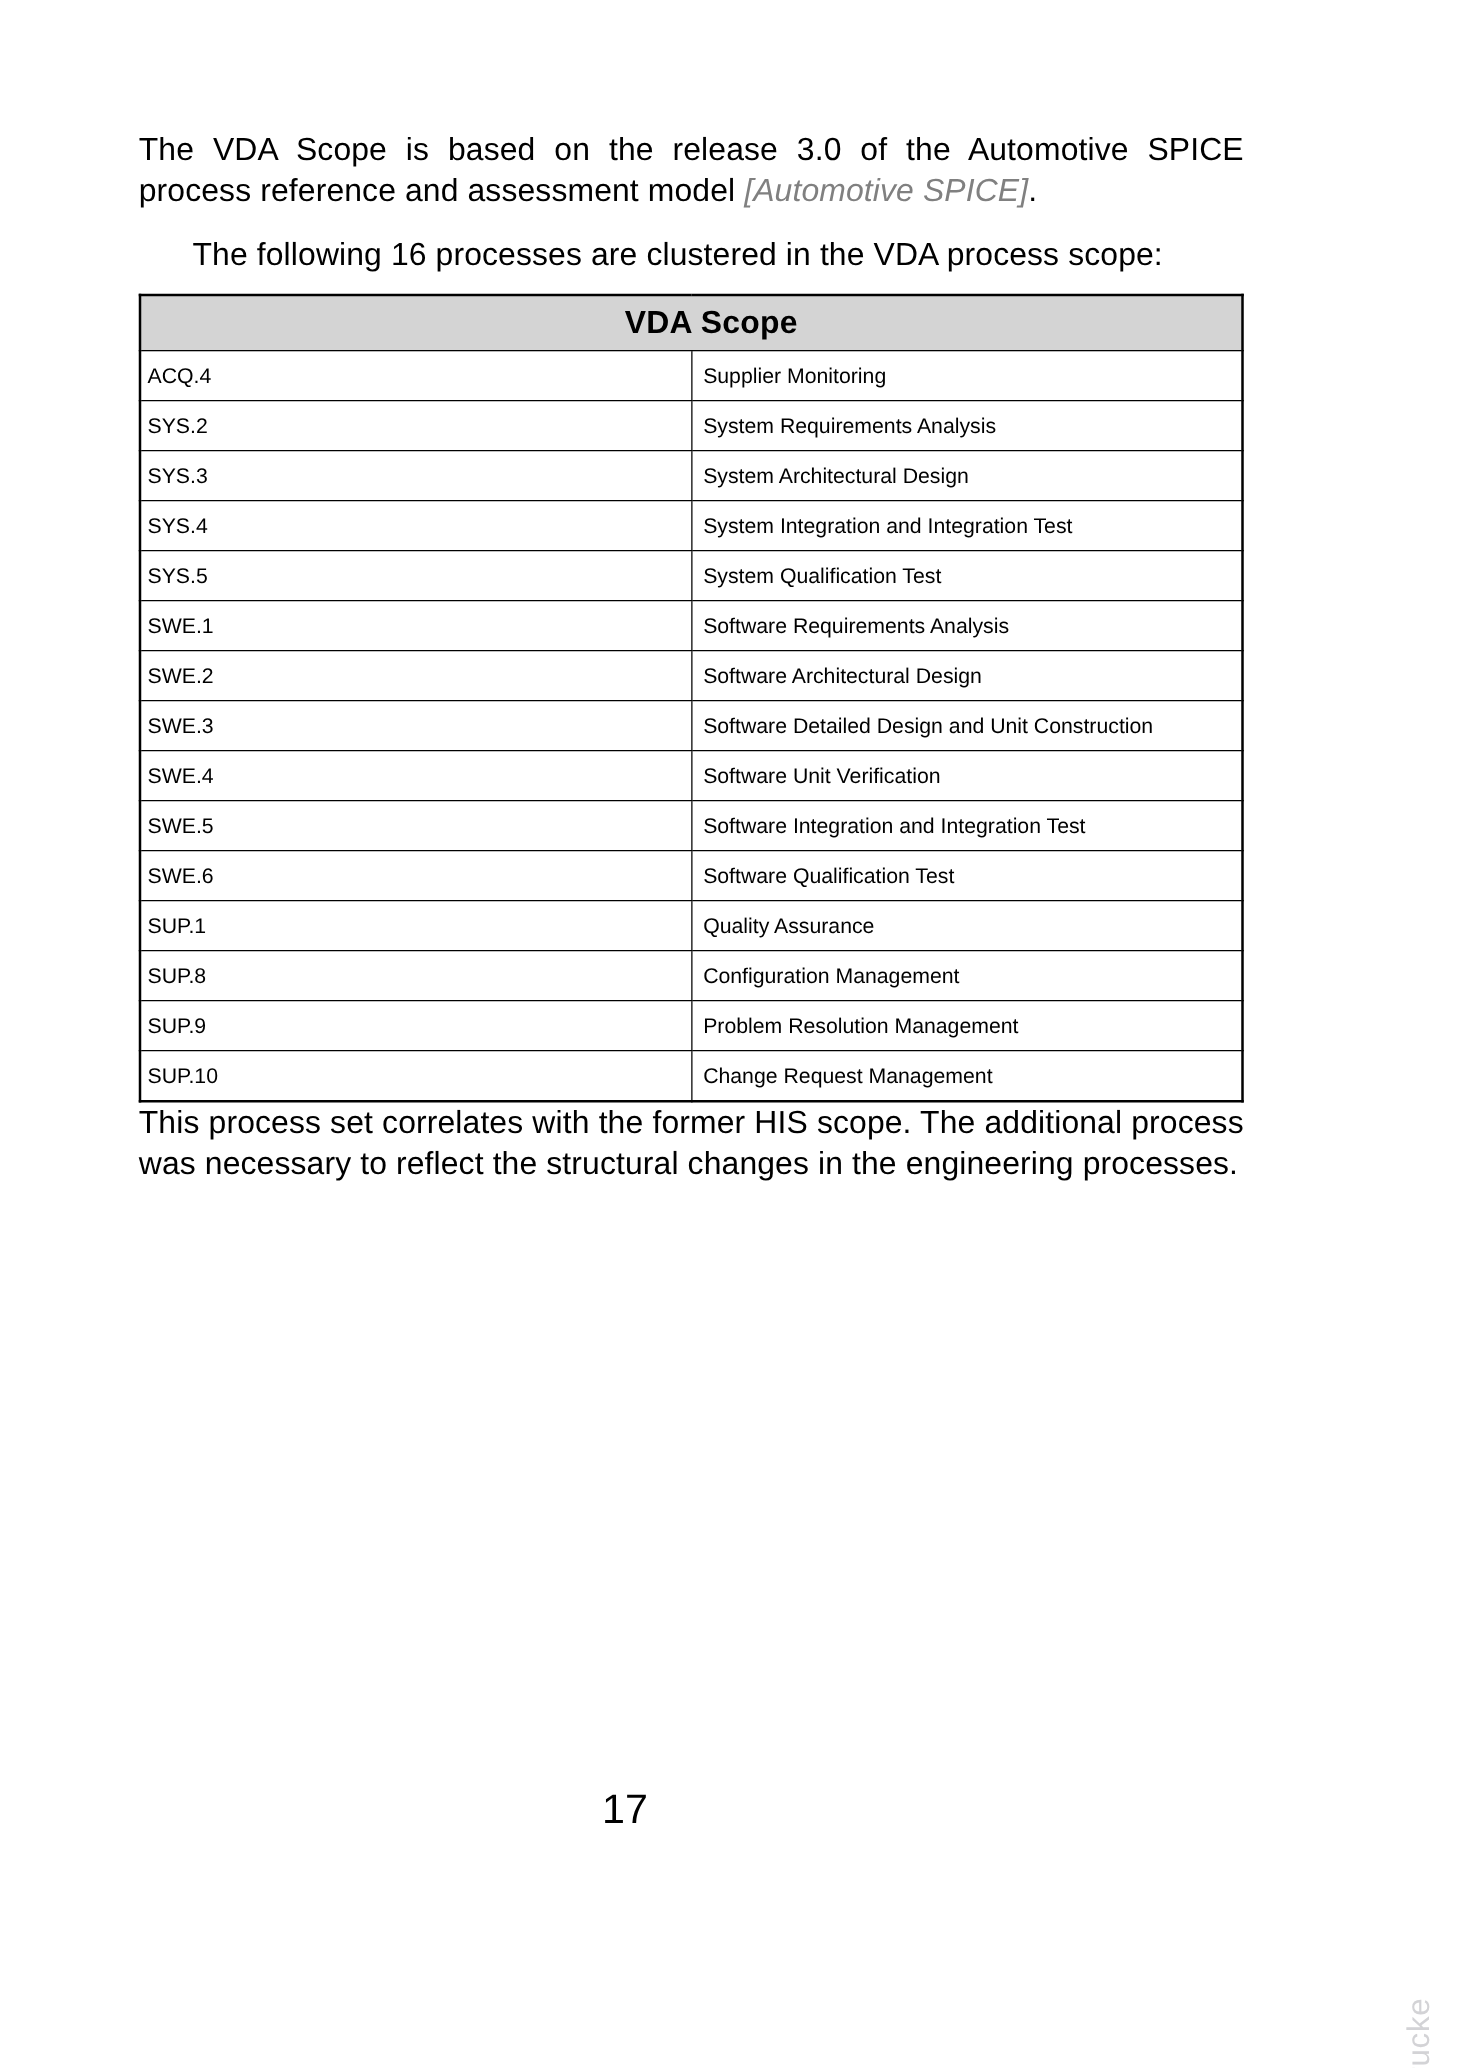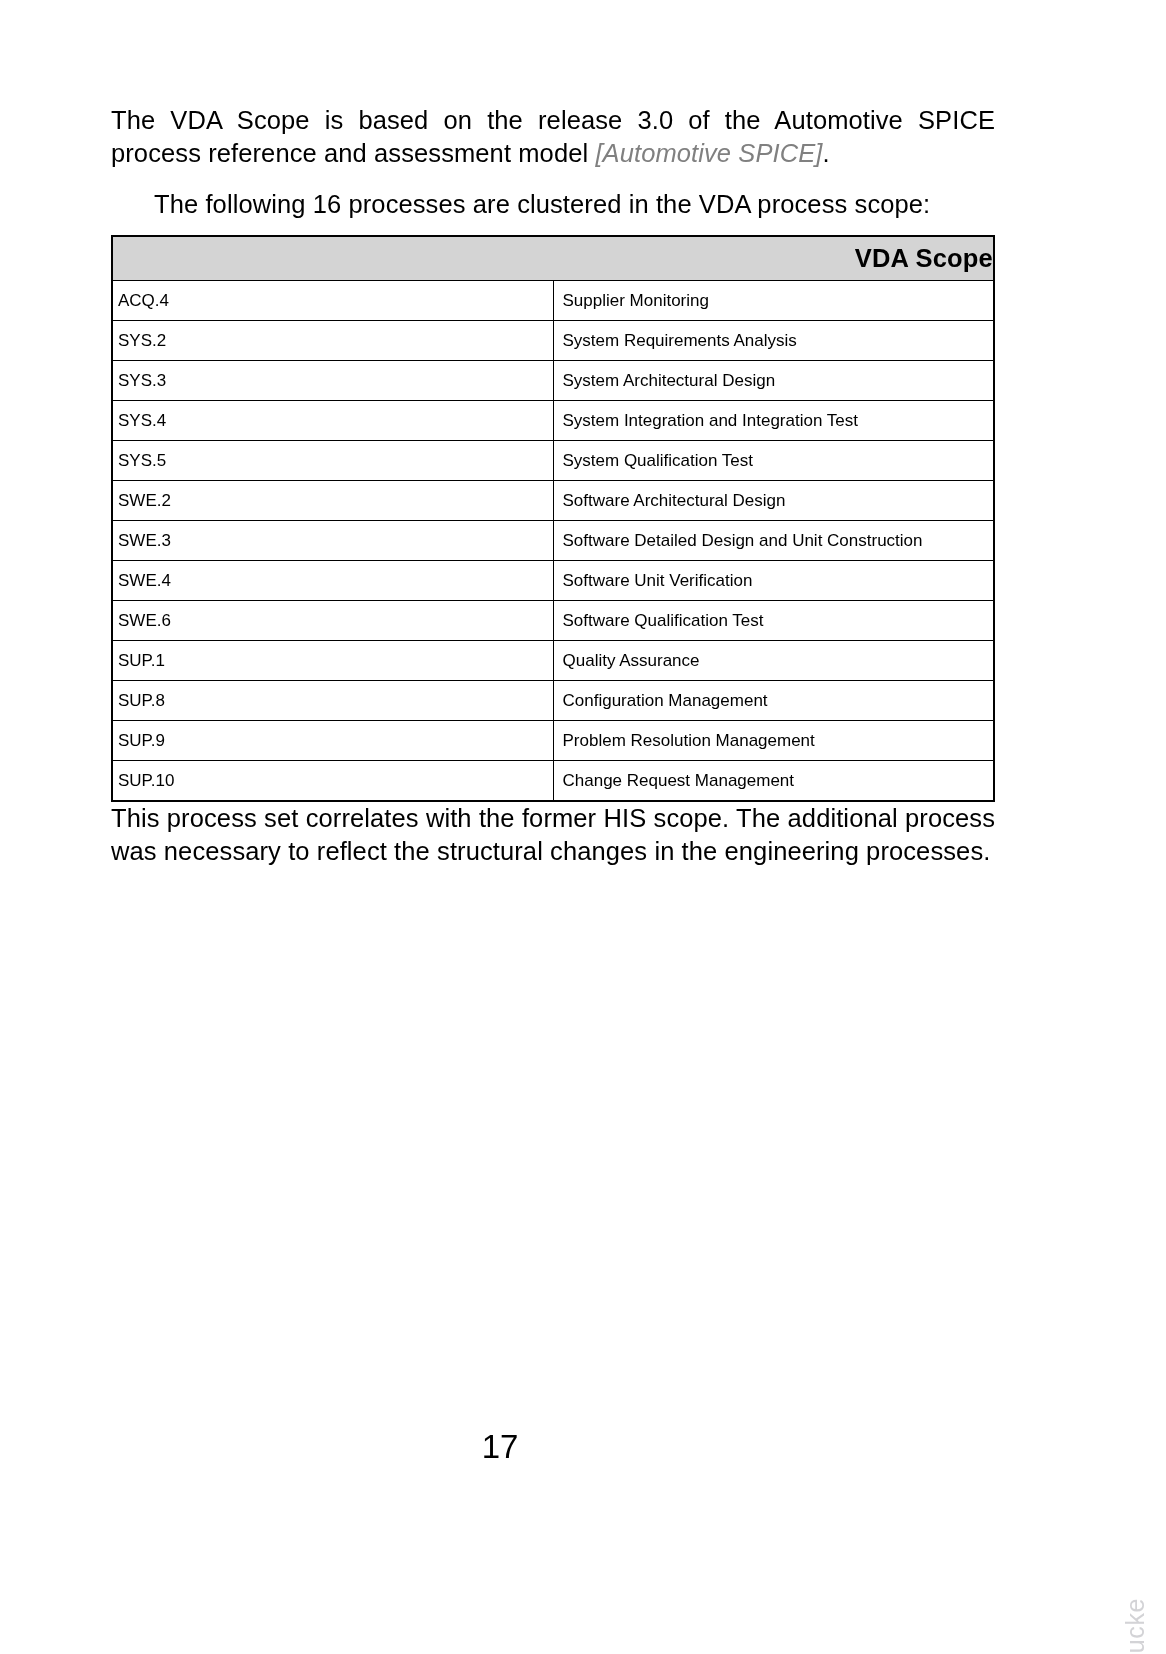--- a/index.html
+++ b/index.html
@@ -64,21 +64,21 @@
     border: 1.6px solid #000000;
     padding: 0;
     vertical-align: middle;
     font-size: 17px;
     line-height: 1;
     height: 39px;
   }
   .scope-table th.table-title {
     background: #d4d4d4;
     font-weight: bold;
-    text-align: right;
+    text-align: center;
     font-size: 25.5px;
     height: 43px;
     letter-spacing: 0.2px;
     padding-left: 32px;
   }
   .scope-table td.col-id {
     width: 163px;
     padding-left: 5px;
   }
   .scope-table td.col-name {
@@ -146,32 +146,40 @@
         </tr>
         <tr>
           <td class="col-id">SYS.4</td>
           <td class="col-name">System Integration and Integration Test</td>
         </tr>
         <tr>
           <td class="col-id">SYS.5</td>
           <td class="col-name">System Qualification Test</td>
         </tr>
         <tr>
+          <td class="col-id">SWE.1</td>
+          <td class="col-name">Software Requirements Analysis</td>
+        </tr>
+        <tr>
           <td class="col-id">SWE.2</td>
           <td class="col-name">Software Architectural Design</td>
         </tr>
         <tr>
           <td class="col-id">SWE.3</td>
           <td class="col-name">Software Detailed Design and Unit Construction</td>
         </tr>
         <tr>
           <td class="col-id">SWE.4</td>
           <td class="col-name">Software Unit Verification</td>
         </tr>
         <tr>
+          <td class="col-id">SWE.5</td>
+          <td class="col-name">Software Integration and Integration Test</td>
+        </tr>
+        <tr>
           <td class="col-id">SWE.6</td>
           <td class="col-name">Software Qualification Test</td>
         </tr>
         <tr>
           <td class="col-id">SUP.1</td>
           <td class="col-name">Quality Assurance</td>
         </tr>
         <tr>
           <td class="col-id">SUP.8</td>
           <td class="col-name">Configuration Management</td>

